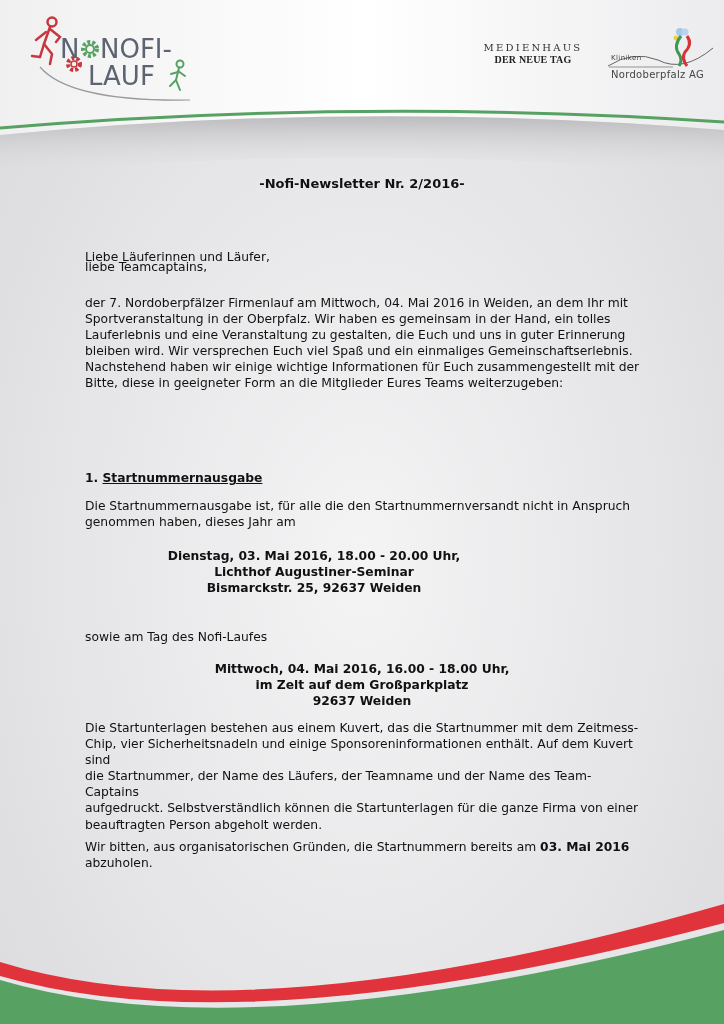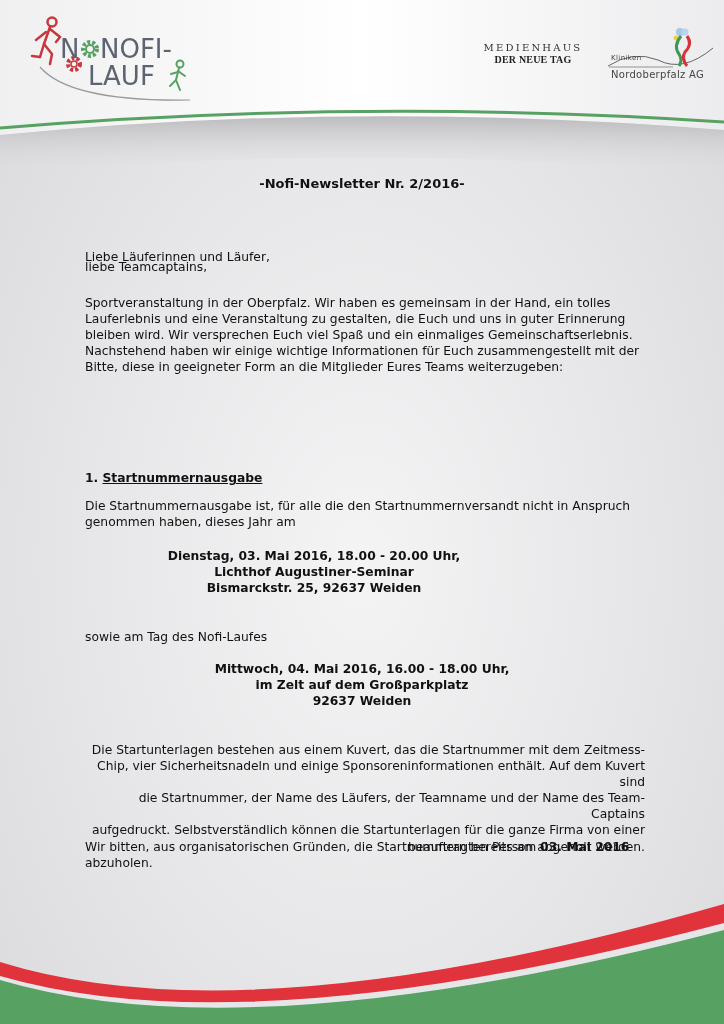--- a/index.html
+++ b/index.html
@@ -98,20 +98,21 @@
   <span class="k2">Nordoberpfalz AG</span>
 </div>
 
 <div class="title">-Nofi-Newsletter Nr. 2/2016-</div>
 
 <div class="content">
   <p class="abs" style="top:6px;">Liebe Läuferinnen und Läufer,</p>
   <p class="abs" style="top:16px;">liebe Teamcaptains,</p>
 
   <div class="abs" style="top:52px;">
+    <p>der 7. Nordoberpfälzer Firmenlauf am Mittwoch, 04. Mai 2016 in Weiden, an dem Ihr mit</p>
     <p>Sportveranstaltung in der Oberpfalz. Wir haben es gemeinsam in der Hand, ein tolles</p>
     <p>Lauferlebnis und eine Veranstaltung zu gestalten, die Euch und uns in guter Erinnerung</p>
     <p>bleiben wird. Wir versprechen Euch viel Spaß und ein einmaliges Gemeinschaftserlebnis.</p>
     <p>Nachstehend haben wir einige wichtige Informationen für Euch zusammengestellt mit der</p>
     <p>Bitte, diese in geeigneter Form an die Mitglieder Eures Teams weiterzugeben:</p>
   </div>
 
   <p class="abs heading" style="top:227px;">
     <span>1.</span>
     <u>Startnummernausgabe</u>
@@ -129,21 +130,21 @@
   </div>
 
   <p class="abs" style="top:386px;">sowie am Tag des Nofi-Laufes</p>
 
   <div class="abs block-center" style="top:418px; left:-85px; width:724px;">
     <p>Mittwoch, 04. Mai 2016, 16.00 - 18.00 Uhr,</p>
     <p>im Zelt auf dem Großparkplatz</p>
     <p>92637 Weiden</p>
   </div>
 
-  <div class="abs" style="top:499px;text-align:right;">
+  <div class="abs" style="top:477px;">
     <p>Die Startunterlagen bestehen aus einem Kuvert, das die Startnummer mit dem Zeitmess-</p>
     <p>Chip, vier Sicherheitsnadeln und einige Sponsoreninformationen enthält. Auf dem Kuvert sind</p>
     <p>die Startnummer, der Name des Läufers, der Teamname und der Name des Team-Captains</p>
     <p>aufgedruckt. Selbstverständlich können die Startunterlagen für die ganze Firma von einer</p>
     <p>beauftragten Person abgeholt werden.</p>
   </div>
 
   <div class="abs" style="top:596px;">
     <p><span>Wir bitten, aus organisatorischen Gründen, die Startnummern bereits am </span><b>03. Mai 2016</b></p>
     <p>abzuholen.</p>

